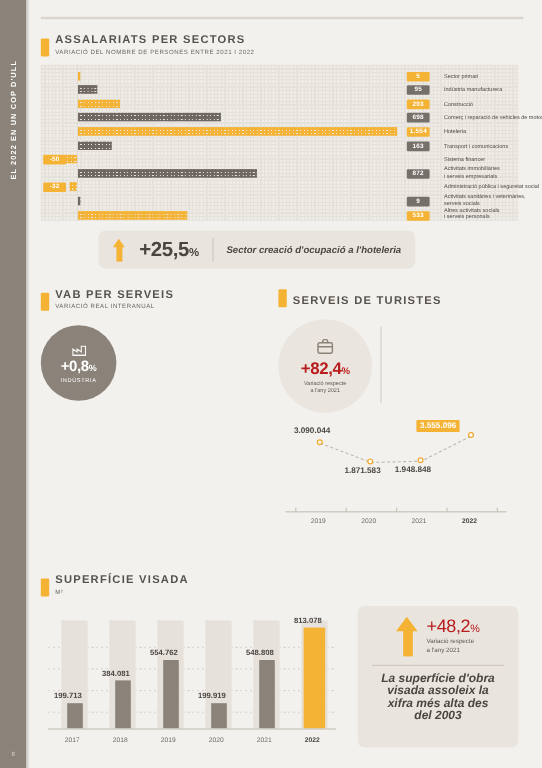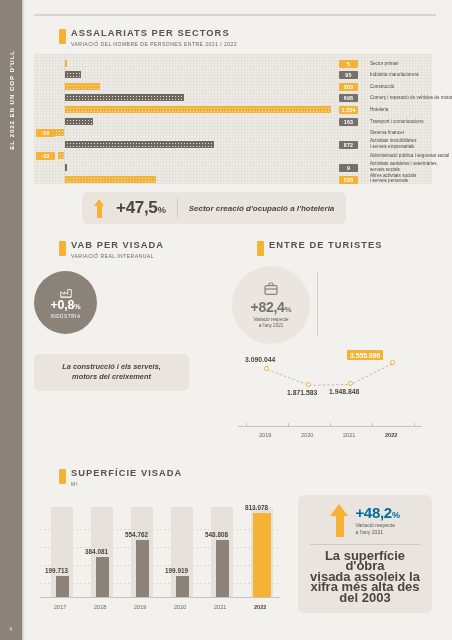--- a/index.html
+++ b/index.html
@@ -45,21 +45,21 @@
     content: ""; position: absolute; left: 0; top: 0;
     width: 3px; height: 640px;
     background: linear-gradient(to right, rgba(0,0,0,.18), rgba(0,0,0,0));
   }
   .topline {
     position: absolute; left: 12px; top: 14px;
     width: 402px; height: 2px; background: #d9d4cc;
   }
 
   
-  .sec-head { display: flex; align-items: flex-start; gap: 5px; margin-left: 25px; }
+  .sec-head { display: flex; align-items: flex-end; gap: 5px; }
   .sec-tag {
     width: 7px; height: 15px; background: #f5b335;
     border-radius: 1px; flex: none; margin-top: 1px;
   }
   .sec-title {
     font-size: 9.3px; font-weight: bold; color: #57524c;
     letter-spacing: 1.05px; line-height: 11px;
   }
   .sec-sub {
     font-size: 5.1px; color: #6d665f; letter-spacing: .45px;
@@ -164,21 +164,21 @@
   
   #sec-tourists { position: absolute; left: 232px; top: 240px; width: 200px; }
   #tour-top { display: flex; margin-top: 10px; align-items: flex-start; }
   .tcircle {
     width: 78px; height: 78px; border-radius: 50%;
     background: #eae6df;
     display: flex; flex-direction: column;
     align-items: center; justify-content: center; flex: none;
   }
   .tcircle .ic { height: 16px; margin-bottom: 2px; }
-  .tcircle .val { font-size: 14px; font-weight: bold; color: #737373; letter-spacing: -.3px; }
+  .tcircle .val { font-size: 14px; font-weight: bold; color: #b91c1c; letter-spacing: -.3px; }
   .tcircle .val .u { font-size: 8px; }
   .tcircle .cap { font-size: 4.6px; color: #5d5751; line-height: 6px; text-align: center; margin-top: 2px; }
   .tdiv { width: 1px; background: #d6d0c8; margin: 6px 8px 0 7px; height: 64px; }
   .tour-text {
     font-size: 8.2px; font-style: italic; color: #4a4540;
     line-height: 11.5px; text-align: center; padding-top: 2px;
   }
   #tour-chart { position: relative; width: 196px; height: 95px; margin-top: 2px; }
   .pt {
     position: absolute; width: 5px; height: 5px; border-radius: 50%;
@@ -193,21 +193,21 @@
   }
   .axis {
     position: absolute; left: 6px; bottom: 14px; width: 184px; height: 1px;
     background: #c9c3ba;
   }
   .tick { position: absolute; width: 1px; height: 4px; background: #c9c3ba; bottom: 14px; }
   .tickcap { position: absolute; bottom: 3px; font-size: 5.6px; color: #6d665f; }
   .tickcap.b { font-weight: bold; color: #4a4540; }
 
   
-  #sec-surface { position: absolute; left: 34px; top: 468px; width: 400px; }
+  #sec-surface { position: absolute; left: 34px; top: 478px; width: 400px; }
   #surf-body { display: flex; margin-top: 8px; gap: 12px; }
   #surf-chart { position: relative; width: 252px; height: 118px; }
   .gline { position: absolute; left: 6px; width: 240px; height: 1px;
            background: repeating-linear-gradient(to right,#ddd8d0 0 2px,transparent 2px 4px); }
   .ghost {
     position: absolute; bottom: 16px; width: 22px;
     background: #e6e2db;
   }
   .sbar {
     position: absolute; bottom: 16px; width: 13px;
@@ -224,25 +224,25 @@
   #surf-card {
     width: 134px; background: #e9e5de; border-radius: 6px;
     padding: 9px 8px; text-align: center;
   }
   .card-top { display: flex; align-items: center; gap: 6px; justify-content: center; }
   .arr-big { display: inline-block; position: relative; width: 19px; height: 33px; flex: none; }
   .arr-big::before { content:""; position:absolute; left:6px; top:11px; width:8px; height:22px; background:#f5b335; }
   .arr-big::after  { content:""; position:absolute; left:0; top:0;
       border-left:9.5px solid transparent; border-right:9.5px solid transparent;
       border-bottom:12px solid #f5b335; }
-  .card-pct { font-size: 15px; font-weight: bold; color: #0369a1; letter-spacing:-.3px; text-align:center; }
+  .card-pct { font-size: 15px; font-weight: normal; color: #b91c1c; letter-spacing:-.3px; text-align:center; }
   .card-pct .u { font-size: 9px; }
   .card-sub { font-size: 5.2px; color: #5d5751; line-height: 6.6px; text-align: left; margin-top: 1px; }
   .card-hr { height: 1px; background: #cfc9c0; margin: 7px 4px 6px; }
-  .card-text { font-size: 13px; font-weight: bold; color: #4a4540; line-height: 10.5px; }
+  .card-text { font-size: 10px; font-style: italic; font-weight: bold; color: #4a4540; line-height: 10.5px; }
 </style>
 </head>
 <body>
 
 <div id="page">
 
   <div id="sidebar">
     <div id="sidebar-label">EL 2022 EN UN COP D'ULL</div>
     <div id="sidebar-page">8</div>
   </div>
@@ -317,54 +317,53 @@
             <div class="bar c-yellow" style="left: 31px; width: 91.2342px; top: 2px;"></div>
             <div class="badge y" style="top: 2px; left: 305px;">533</div>
             <div class="slabel" style="top: -0.5px;">Altres activitats socials<br>i serveis personals</div>
           </div>
         </div>
     </div>
   </div>
 
   <div id="salaried-callout" class="callout">
     <span class="arr"></span>
-    <span class="big-pct"><span>+47,5</span><span class="u">%</span></span>
+    <span class="big-pct"><span>+25,5</span><span class="u">%</span></span>
     <span class="vdiv"></span>
     <span class="callout-text">Sector creació d'ocupació a l'hoteleria</span>
   </div>
 
   <div id="sec-vab">
     <div class="sec-head">
       <div class="sec-tag"></div>
       <div>
-        <div class="sec-title">VAB PER VISADA</div>
+        <div class="sec-title">VAB PER SERVEIS</div>
         <div class="sec-sub">VARIACIÓ REAL INTERANUAL</div>
       </div>
     </div>
     <div id="circles">
         <div class="crow">
           <div class="circle">
             <span class="ic"><svg width="14" height="13" viewBox="0 0 24 20" fill="none" stroke="#fff" stroke-width="1.6">
                 <path d="M3 18V9l6 4V9l6 4V5h6v13z"></path>
                 <path d="M3 18h18"></path>
               </svg></span>
             <span class="val">+0,8<span class="u">%</span></span>
             <span class="cap">INDÚSTRIA</span>
           </div>
         </div>
         <div class="crow">
         </div>
       </div>
-    <div class="quote-box">La construcció i els serveis,<br>motors del creixement</div>
   </div>
 
   <div id="sec-tourists">
     <div class="sec-head">
       <div class="sec-tag"></div>
-      <div class="sec-title">ENTRE DE TURISTES</div>
+      <div class="sec-title">SERVEIS DE TURISTES</div>
     </div>
     <div id="tour-top">
       <div class="tcircle">
         <span class="ic">
           <svg width="16" height="16" viewBox="0 0 24 24" fill="none" stroke="#8b8279" stroke-width="1.8">
             <rect x="3" y="7" width="18" height="13" rx="2"></rect>
             <path d="M9 7V5a2 2 0 0 1 2-2h2a2 2 0 0 1 2 2v2"></path>
             <path d="M3 12h18"></path>
           </svg>
         </span>

